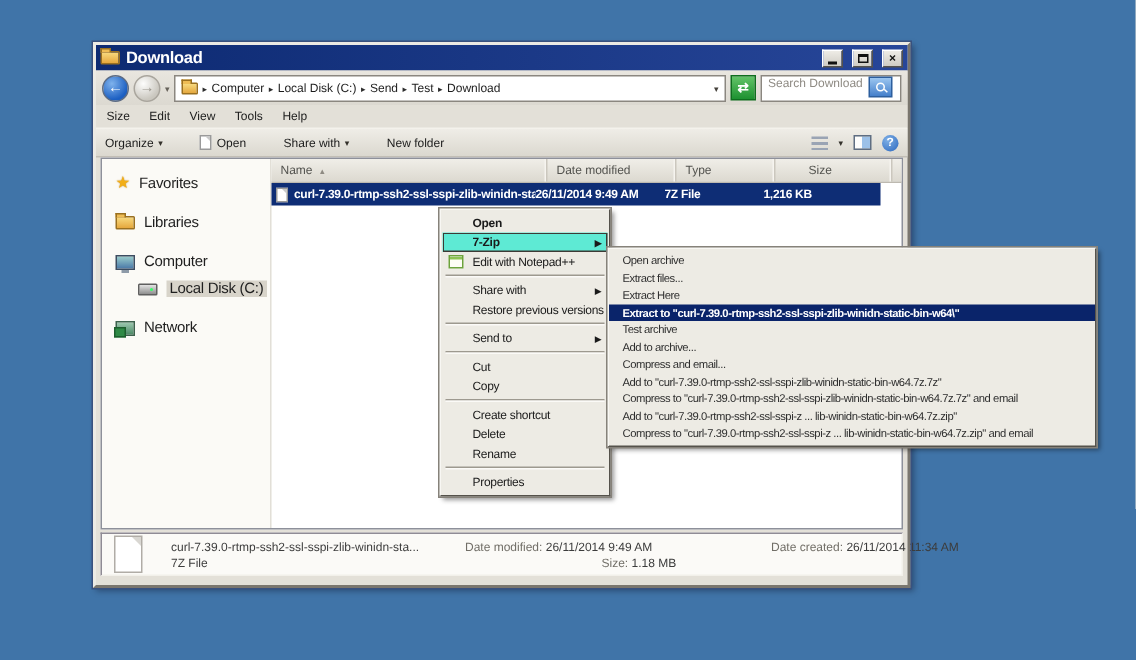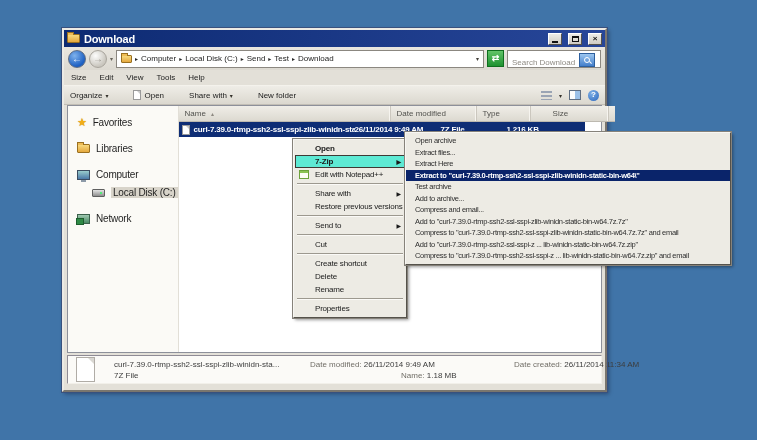--- a/index.html
+++ b/index.html
@@ -23,21 +23,21 @@
     border:1px solid #5d6c84;color:#fff;font-weight:bold;font-size:10px;display:flex;align-items:center;justify-content:center;line-height:1}
   .navfwd{width:18px;height:18px;border-radius:50%;background:radial-gradient(circle at 35% 30%,#fdfdfc,#cac7bf 70%);
     border:1px solid #a9a59d;color:#9b978f;font-weight:bold;font-size:10px;display:flex;align-items:center;justify-content:center;line-height:1}
   .navdrop{font-size:6px;color:#66625a}
   .breadcrumb{flex:1;height:18px;background:#fff;border:1px solid #8b8780;display:flex;align-items:center;gap:3px;padding:0 4px;overflow:hidden}
   .crumb{color:#1c1c1c;white-space:nowrap}
   .crumb-sep{font-size:6px;color:#2c2c2c}
   .bc-drop{margin-left:auto;font-size:6px;color:#44403a}
   .gobtn{width:17px;height:17px;background:linear-gradient(#63c468,#1d9130);border:1px solid #0f6e1e;color:#fff;
     display:flex;align-items:center;justify-content:center;font-size:9px;font-weight:bold;line-height:1}
-  .searchbox{width:94px;height:18px;background:#fff;border:1px solid #8b8780;display:flex;align-items:flex-end;padding:0 5px 0 4px}
+  .searchbox{width:94px;height:18px;background:#fff;border:1px solid #8b8780;display:flex;align-items:flex-start;padding:0 5px 0 4px}
   .search-ph{color:#8f8b84;white-space:nowrap;overflow:hidden;flex:1}
   .searchbtn{width:16px;height:14px;background:linear-gradient(#9cc6f0,#447fcb);border:1px solid #2d5f9e;
     display:flex;align-items:center;justify-content:center}
   .mag{width:6px;height:6px;border:1px solid #fff;border-radius:50%;position:relative}
   .mag::after{content:"";position:absolute;width:3px;height:1px;background:#fff;right:-3px;bottom:-1px;transform:rotate(45deg)}
 
   
   .menubar{height:15px;display:flex;align-items:center;gap:13px;padding:0 7px;background:#e3e0d8}
   .menu-item{color:#1b1b1b}
   .toolbar{height:20px;display:flex;align-items:center;gap:15px;padding:0 6px;
@@ -62,21 +62,21 @@
   .icon-computer{width:13px;height:10px;border:1px solid #3c4c61;background:linear-gradient(#9cc,#4b79a8);position:relative}
   .icon-computer::after{content:"";position:absolute;left:3px;bottom:-3px;width:5px;height:2px;background:#8d9aa8}
   .icon-disk{width:13px;height:8px;background:linear-gradient(#e3e3e3,#8e8e8e);border:1px solid #5f5f5f;border-radius:1px;position:relative}
   .icon-disk::after{content:"";position:absolute;right:2px;top:2px;width:2px;height:2px;background:#3f6;border-radius:50%}
   .icon-network{width:13px;height:10px;border:1px solid #3c614c;background:linear-gradient(#9ec8b0,#4b8a66);position:relative}
   .icon-network::after{content:"";position:absolute;left:-2px;bottom:-2px;width:6px;height:5px;background:#2f8a46;border:1px solid #1d5e2e}
 
   .list{flex:1;display:flex;flex-direction:column}
   .list-header{display:flex;height:16px;background:linear-gradient(#f0eee8,#dcd9d0);border-bottom:1px solid #bdb9b0;color:#52524e}
   .hcell{display:flex;align-items:center;padding-left:6px;border-right:1px solid #cbc7be;box-shadow:inset -1px 0 0 #f6f4ef}
-  .hc-name{width:212px}.hc-date{width:86px}.hc-type{width:54px}.hc-size{width:78px;padding-left:22px}.hc-rest{flex:1;border-right:none;box-shadow:none}
+  .hc-name{width:184px}.hc-date{width:86px}.hc-type{width:66px}.hc-size{width:78px;padding-left:22px}.hc-rest{flex:1;border-right:none;box-shadow:none}
   .sort-caret{font-size:6px;color:#8e8a82;margin-left:5px}
   .filerow{display:flex;height:15px;align-items:center;background:#0e2d75;color:#fff;font-weight:bold;width:406px;letter-spacing:-.2px}
   .fc-name{width:176px;display:flex;align-items:center;gap:4px;padding-left:3px;overflow:hidden;white-space:nowrap}
   .fc-date{width:86px;white-space:nowrap}
   .fc-type{width:66px}
   .fc-size{width:78px;padding-right:9px}
   .doc-icon{width:8px;height:10px;background:#fff;border:1px solid #9a9a9a;position:relative;flex:none}
   .doc-icon::after{content:"";position:absolute;top:0;right:0;border-style:solid;border-width:0 3px 3px 0;border-color:transparent #c9c9c9 transparent transparent}
 
   
@@ -97,21 +97,21 @@
     border:1px solid;border-color:#f8f7f3 #55524b #55524b #f8f7f3;outline:1px solid #86827a;
     box-shadow:2px 2px 3px rgba(0,0,0,.4);padding:2px 1px;z-index:5}
   .cm-item{height:13px;display:flex;align-items:center;padding-left:20px;padding-right:5px;position:relative;color:#1a1a1a;white-space:nowrap;letter-spacing:-.2px}
   .cm-bold{font-weight:bold}
   .cm-hl{background:#5eead4;box-shadow:inset 0 0 0 1px #3d3a35}
   .cm-arrow{position:absolute;right:4px;font-size:6px;color:#1a1a1a}
   .cm-sep{height:0;border-top:1px solid #9d998f;border-bottom:1px solid #fbfaf7;margin:2px 2px}
   .npp-icon{position:absolute;left:4px;width:10px;height:9px;background:#fdfdf5;border:1px solid #6da23c;box-shadow:inset 0 2px 0 #8cc353}
 
   
-  .submenu{position:absolute;left:405px;top:132px;width:326px;background:#edebe4;
+  .submenu{position:absolute;left:405px;top:165px;width:326px;background:#edebe4;
     border:1px solid;border-color:#f8f7f3 #55524b #55524b #f8f7f3;outline:1px solid #86827a;
     box-shadow:2px 2px 3px rgba(0,0,0,.4);padding:2px 0;z-index:6}
   .sm-item{height:11.5px;line-height:11.5px;padding:0 9px;color:#2e2e2e;font-size:7.5px;letter-spacing:-.3px;white-space:nowrap;overflow:hidden}
   .sm-sel{background:#0a246a;color:#fff;font-weight:bold}
 </style>
 </head>
 <body>
 
 <div class="window">
 
@@ -241,21 +241,21 @@
 
   <div class="details">
     <span class="bigdoc"></span>
     <div class="d-grid">
       <span class="d-name">curl-7.39.0-rtmp-ssh2-ssl-sspi-zlib-winidn-sta...</span>
       <span class="nowrap"><span class="d-label">Date modified:</span>
         <span class="d-val">26/11/2014 9:49 AM</span></span>
       <span class="nowrap"><span class="d-label">Date created:</span>
         <span class="d-val">26/11/2014 11:34 AM</span></span>
       <span class="d-type">7Z File</span>
-      <span class="nowrap d-size"><span class="d-label">Name:</span>
+      <span class="nowrap d-size"><span class="d-label">Size:</span>
         <span class="d-val">1.18 MB</span></span>
       <span></span>
     </div>
   </div>
 </div>
 
 <div class="ctxmenu">
   <div class="cm-item cm-bold">Open</div>
   <div class="cm-item cm-bold cm-hl">
     <span>7-Zip</span>
@@ -271,20 +271,21 @@
     <span class="cm-arrow">▶</span>
   </div>
   <div class="cm-item">Restore previous versions</div>
   <div class="cm-sep"></div>
   <div class="cm-item">
     <span>Send to</span>
     <span class="cm-arrow">▶</span>
   </div>
   <div class="cm-sep"></div>
   <div class="cm-item">Cut</div>
+  <div class="cm-item">Copy</div>
   <div class="cm-sep"></div>
   <div class="cm-item">Create shortcut</div>
   <div class="cm-item">Delete</div>
   <div class="cm-item">Rename</div>
   <div class="cm-sep"></div>
   <div class="cm-item">Properties</div>
 </div>
 
 <div class="submenu">
   <div class="sm-item">Open archive</div>

